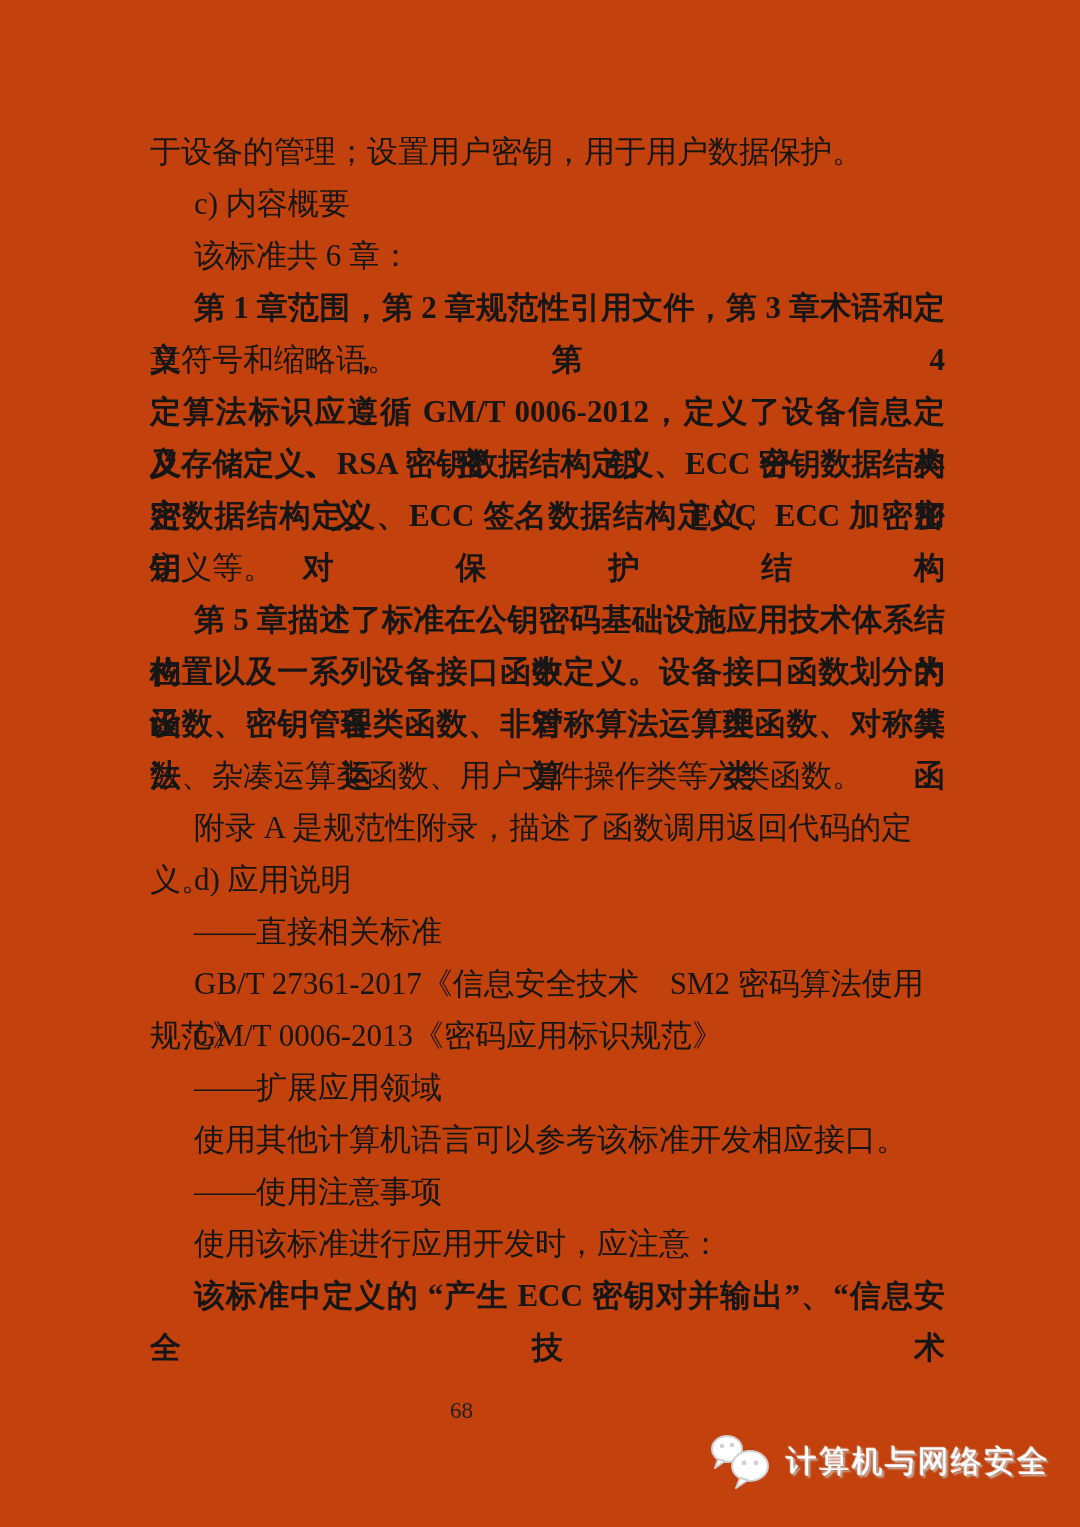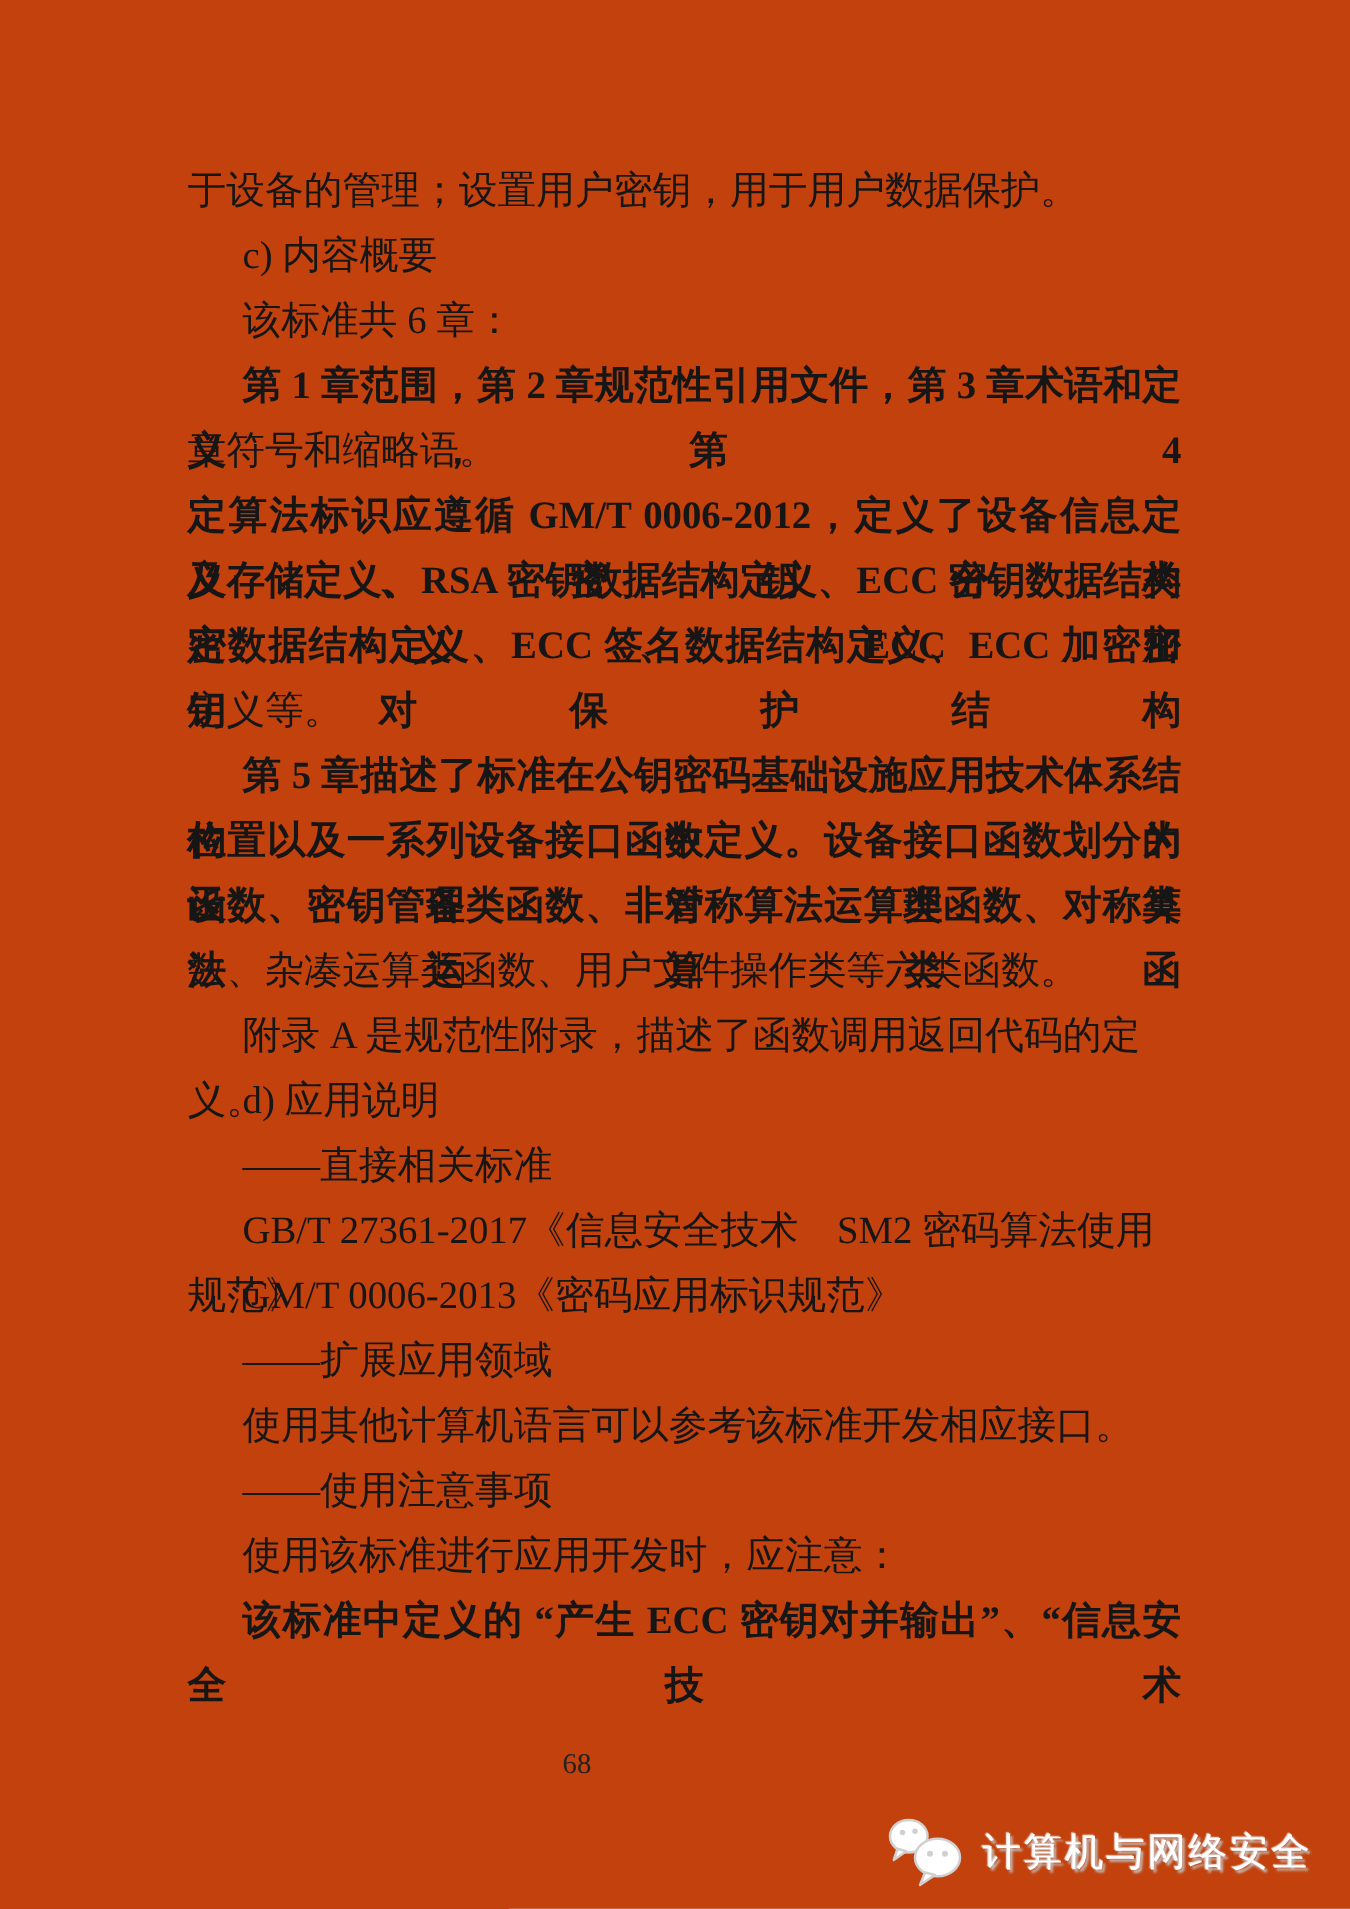--- a/index.html
+++ b/index.html
@@ -45,21 +45,21 @@
     top: 1398px;
     left: 0;
     width: 923px;
     text-align: center;
     font-size: 23px;
     color: #222222;
   }
   .watermark {
     position: absolute;
     right: 30px;
-    bottom: 16px;
+    bottom: 36px;
     display: flex;
     align-items: center;
     gap: 10px;
   }
   .watermark-text {
     font-family: "Liberation Sans", "DejaVu Sans", sans-serif;
     font-size: 31px;
     letter-spacing: 2px;
     color: #ffffff;
     text-shadow: 2px 2px 2px #c2c2c2, -1px -1px 1px #f2f2f2;

